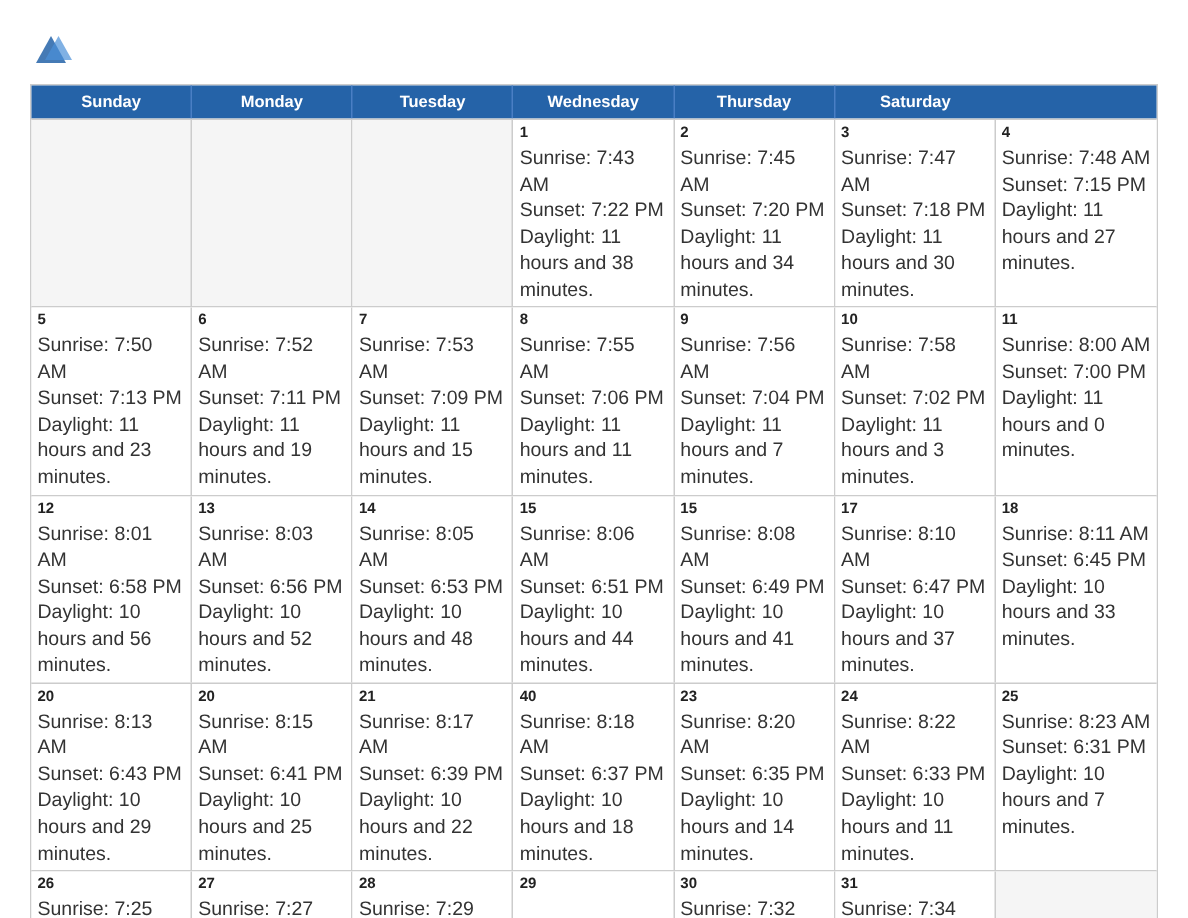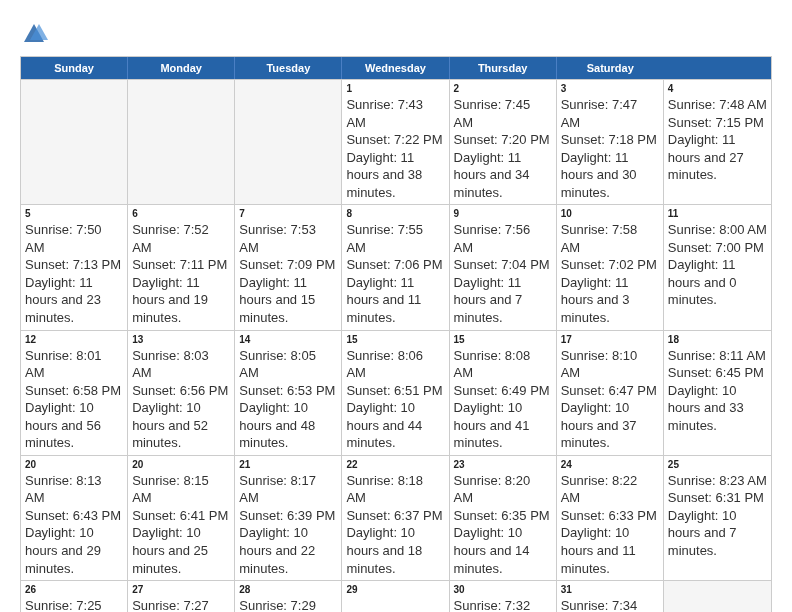--- a/index.html
+++ b/index.html
@@ -225,21 +225,21 @@
           </div>
           <div class="cal-cell">
             <div class="day-num">20</div>
             <div class="day-detail">Sunrise: 8:15 AM<br>Sunset: 6:41 PM<br>Daylight: 10 hours and 25 minutes.</div>
           </div>
           <div class="cal-cell">
             <div class="day-num">21</div>
             <div class="day-detail">Sunrise: 8:17 AM<br>Sunset: 6:39 PM<br>Daylight: 10 hours and 22 minutes.</div>
           </div>
           <div class="cal-cell">
-            <div class="day-num">22</div>
+            <div class="day-num">40</div>
             <div class="day-detail">Sunrise: 8:18 AM<br>Sunset: 6:37 PM<br>Daylight: 10 hours and 18 minutes.</div>
           </div>
           <div class="cal-cell">
             <div class="day-num">23</div>
             <div class="day-detail">Sunrise: 8:20 AM<br>Sunset: 6:35 PM<br>Daylight: 10 hours and 14 minutes.</div>
           </div>
           <div class="cal-cell">
             <div class="day-num">24</div>
             <div class="day-detail">Sunrise: 8:22 AM<br>Sunset: 6:33 PM<br>Daylight: 10 hours and 11 minutes.</div>
           </div>

